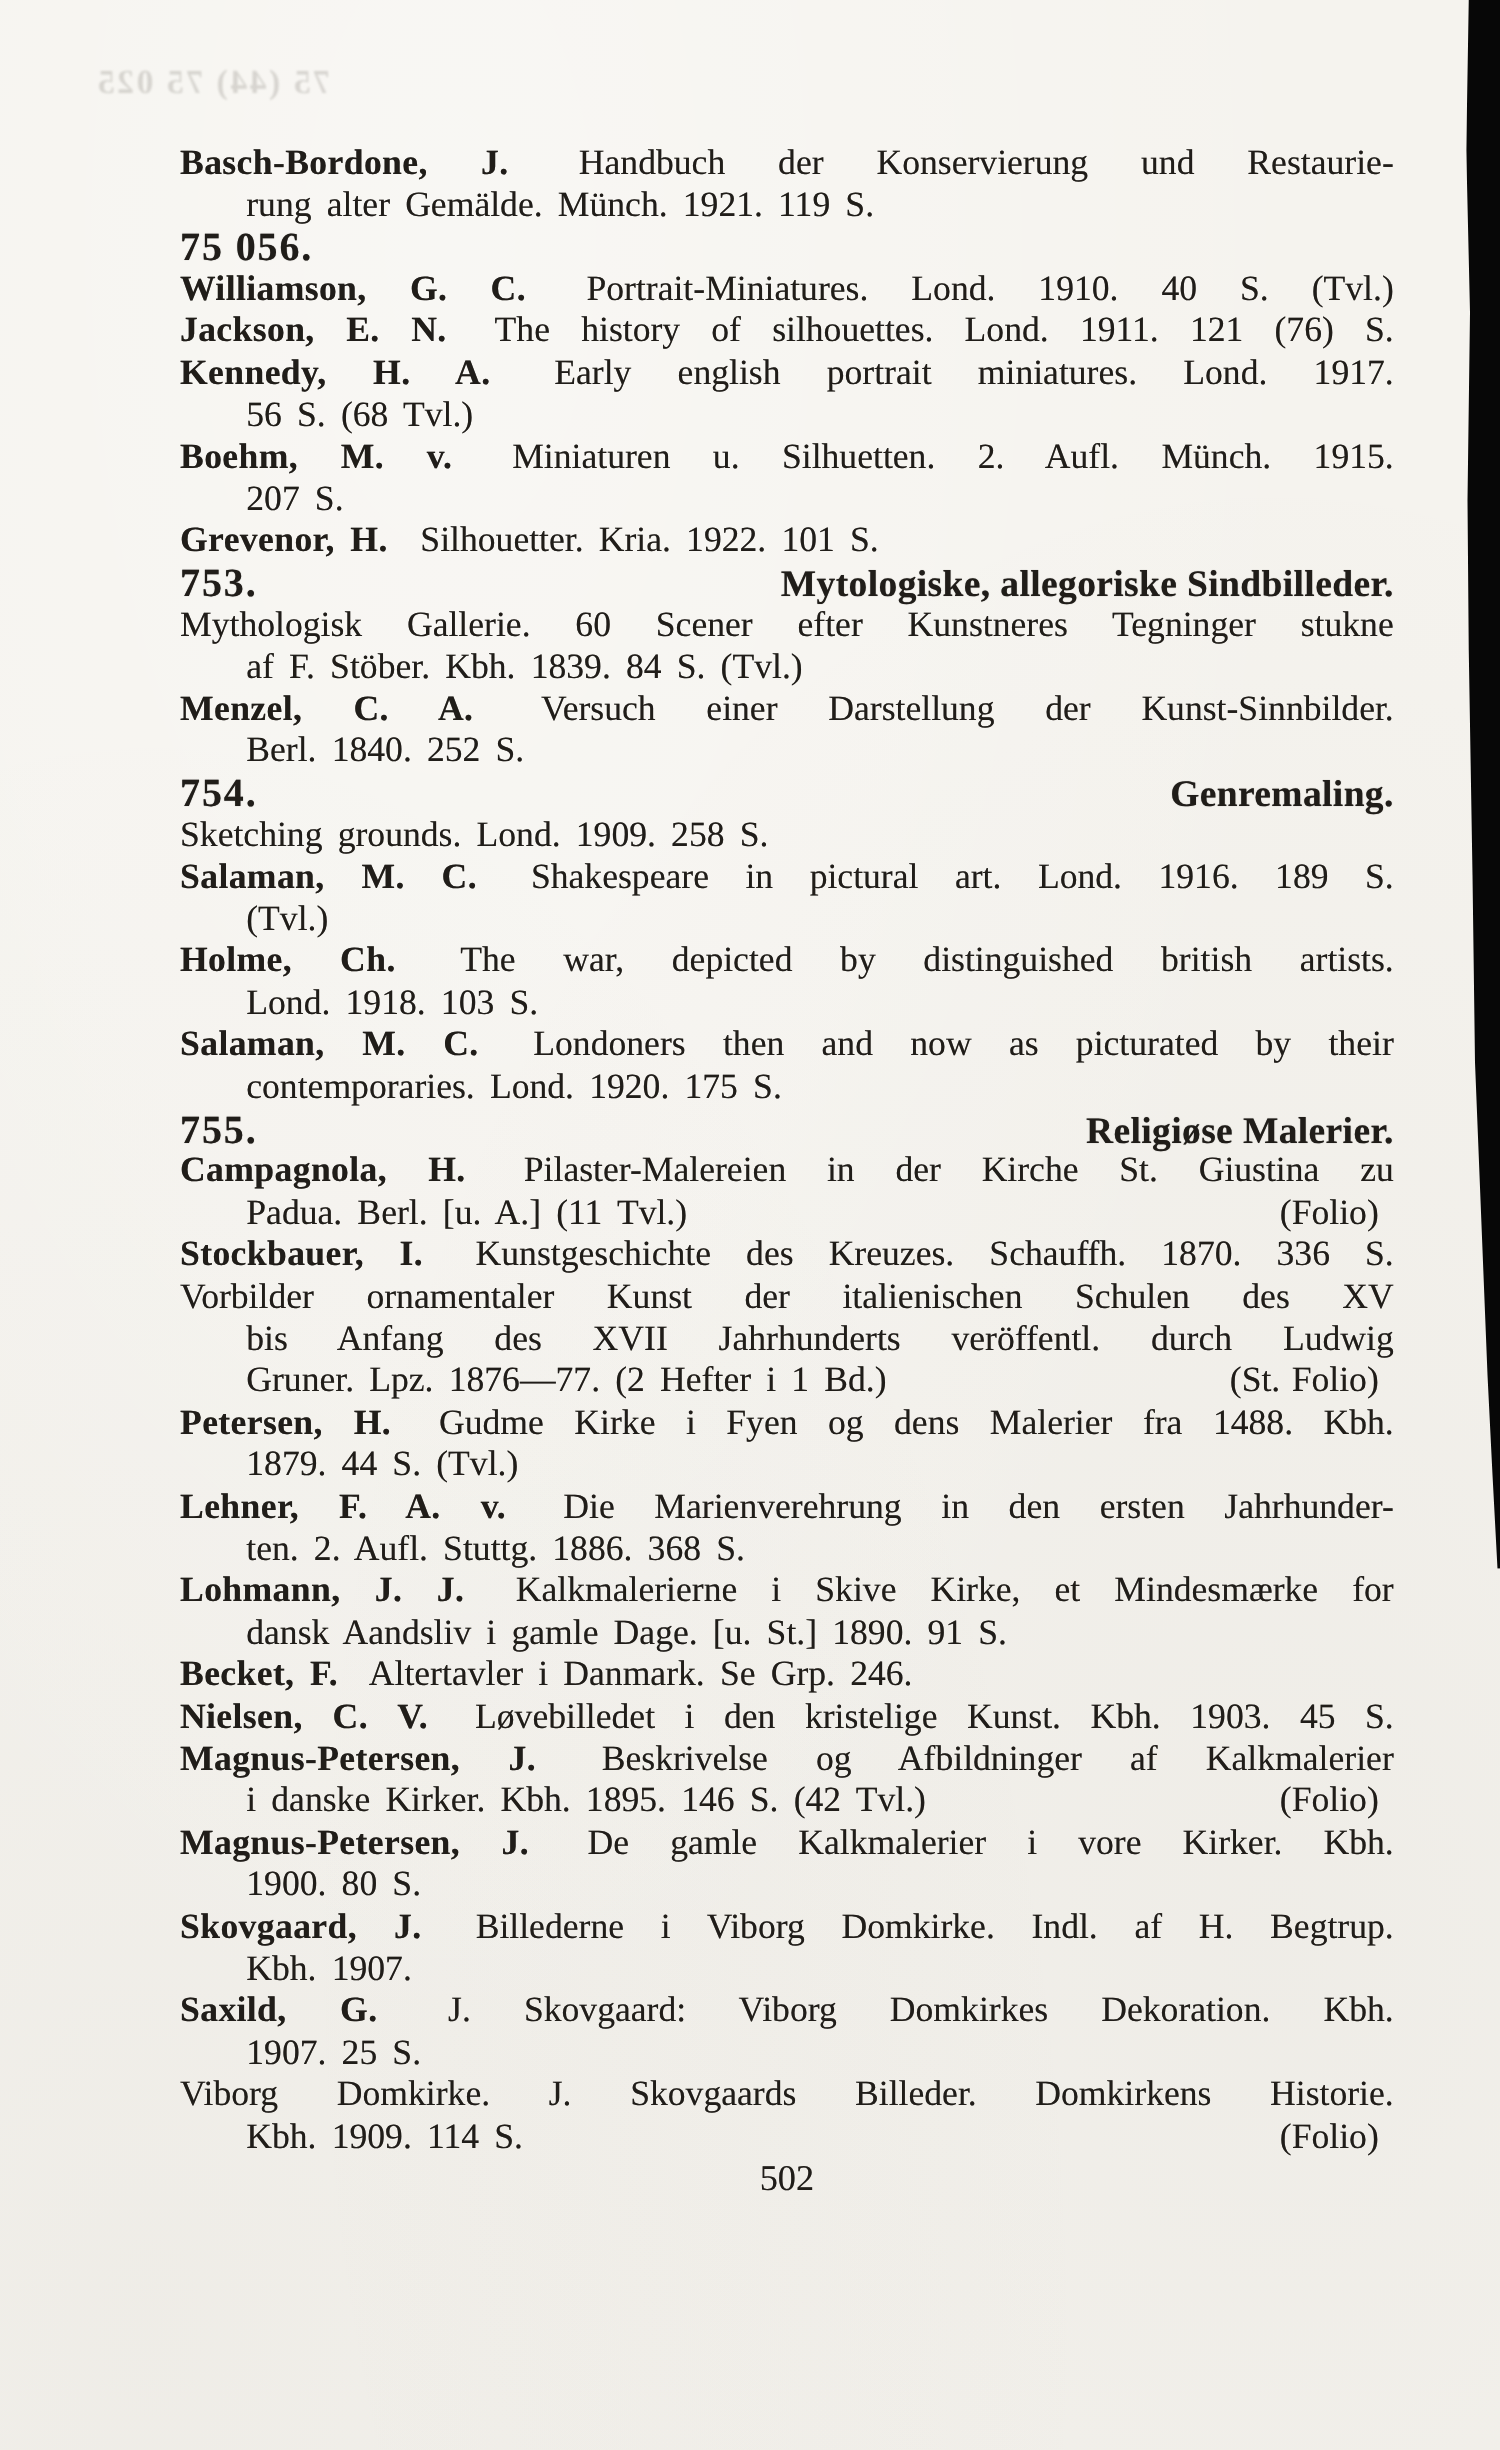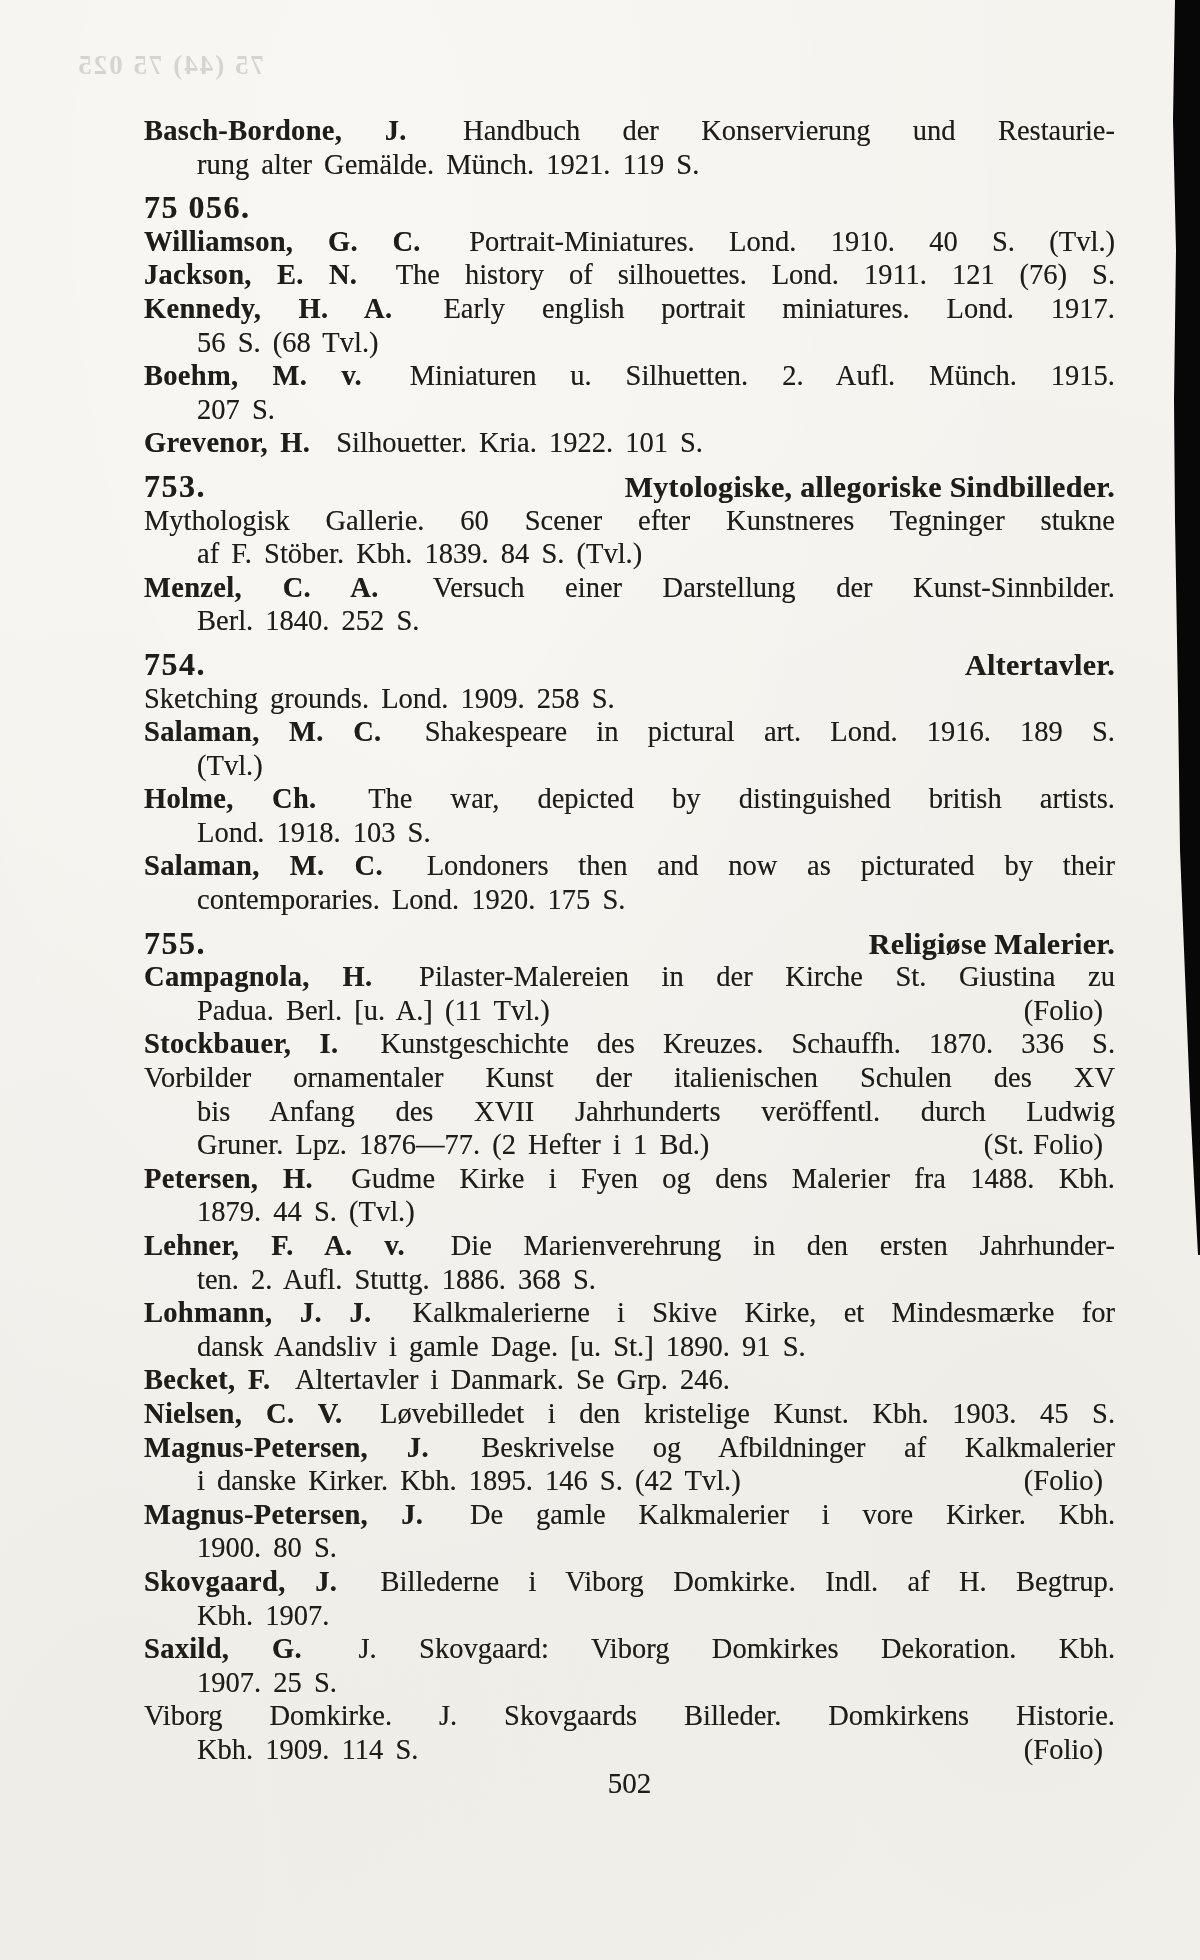--- a/index.html
+++ b/index.html
@@ -83,21 +83,20 @@
     right: 12px;
     top: 0;
     word-spacing: 2px;
   }
   .heading-row {
     display: flex;
     justify-content: space-between;
     align-items: baseline;
     height: 33.6px;
     line-height: 33.6px;
-    margin-top: 10px;
     font-weight: bold;
     text-shadow: 0 0 0.6px rgba(25,22,18,0.6);
   }
   .heading-row .h-num {
     font-size: 32px;
     letter-spacing: 1.5px;
   }
   .heading-row .h-title {
     font-size: 30px;
     letter-spacing: 0.3px;
@@ -132,21 +131,21 @@
       <div class="heading-row">
         <span class="h-num">753.</span>
         <span class="h-title">Mytologiske, allegoriske Sindbilleder.</span>
       </div>
       <div class="line justify"><span>Mythologisk Gallerie. 60 Scener efter Kunstneres Tegninger stukne</span></div>
       <div class="line indent"><span>af F. Stöber.  Kbh.  1839.  84 S.  (Tvl.)</span></div>
       <div class="line justify"><span class="b">Menzel, C. A.</span> <span>Versuch einer Darstellung der Kunst-Sinnbilder.</span></div>
       <div class="line indent"><span>Berl.  1840.  252 S.</span></div>
       <div class="heading-row">
         <span class="h-num">754.</span>
-        <span class="h-title">Altertavler.</span>
+        <span class="h-title">Genremaling.</span>
       </div>
       <div class="line"><span>Sketching grounds.  Lond.  1909.  258 S.</span></div>
       <div class="line justify"><span class="b">Salaman, M. C.</span> <span>Shakespeare in pictural art. Lond. 1916. 189 S.</span></div>
       <div class="line indent"><span>(Tvl.)</span></div>
       <div class="line justify"><span class="b">Holme, Ch.</span> <span>The war, depicted by distinguished british artists.</span></div>
       <div class="line indent"><span>Lond.  1918.  103 S.</span></div>
       <div class="line justify"><span class="b">Salaman, M. C.</span> <span>Londoners then and now as picturated by their</span></div>
       <div class="line indent"><span>contemporaries.  Lond.  1920.  175 S.</span></div>
       <div class="heading-row">
         <span class="h-num">755.</span>

